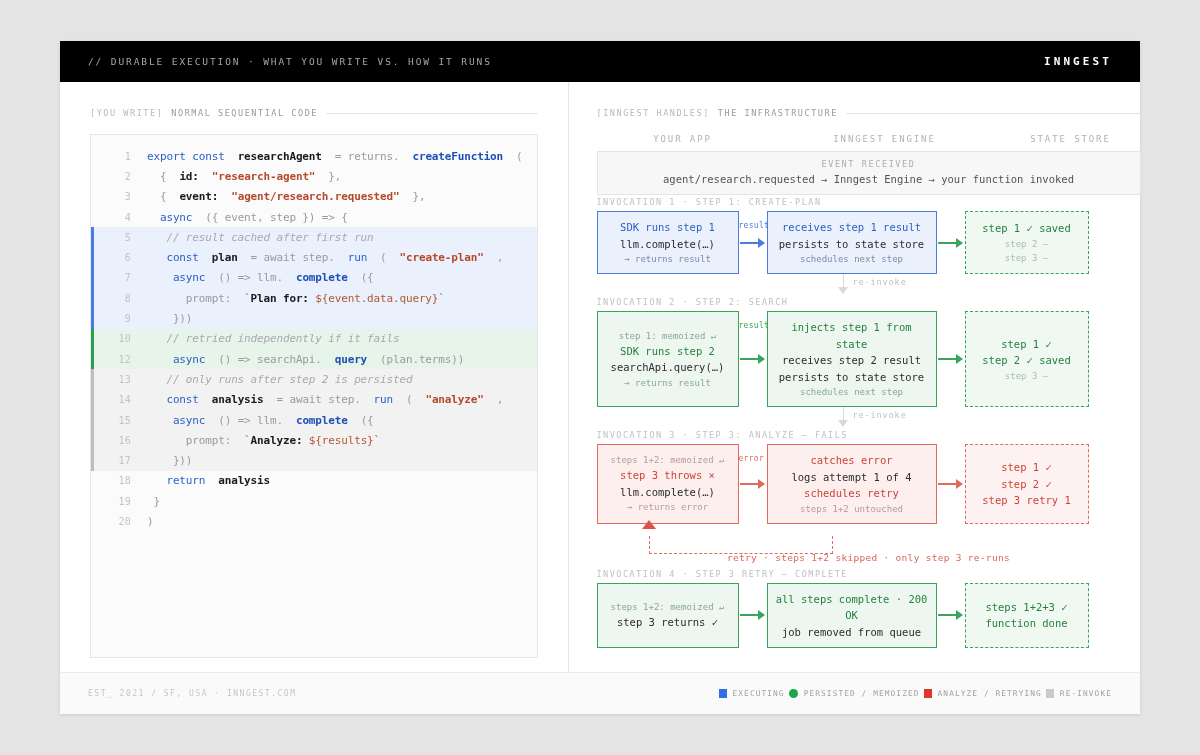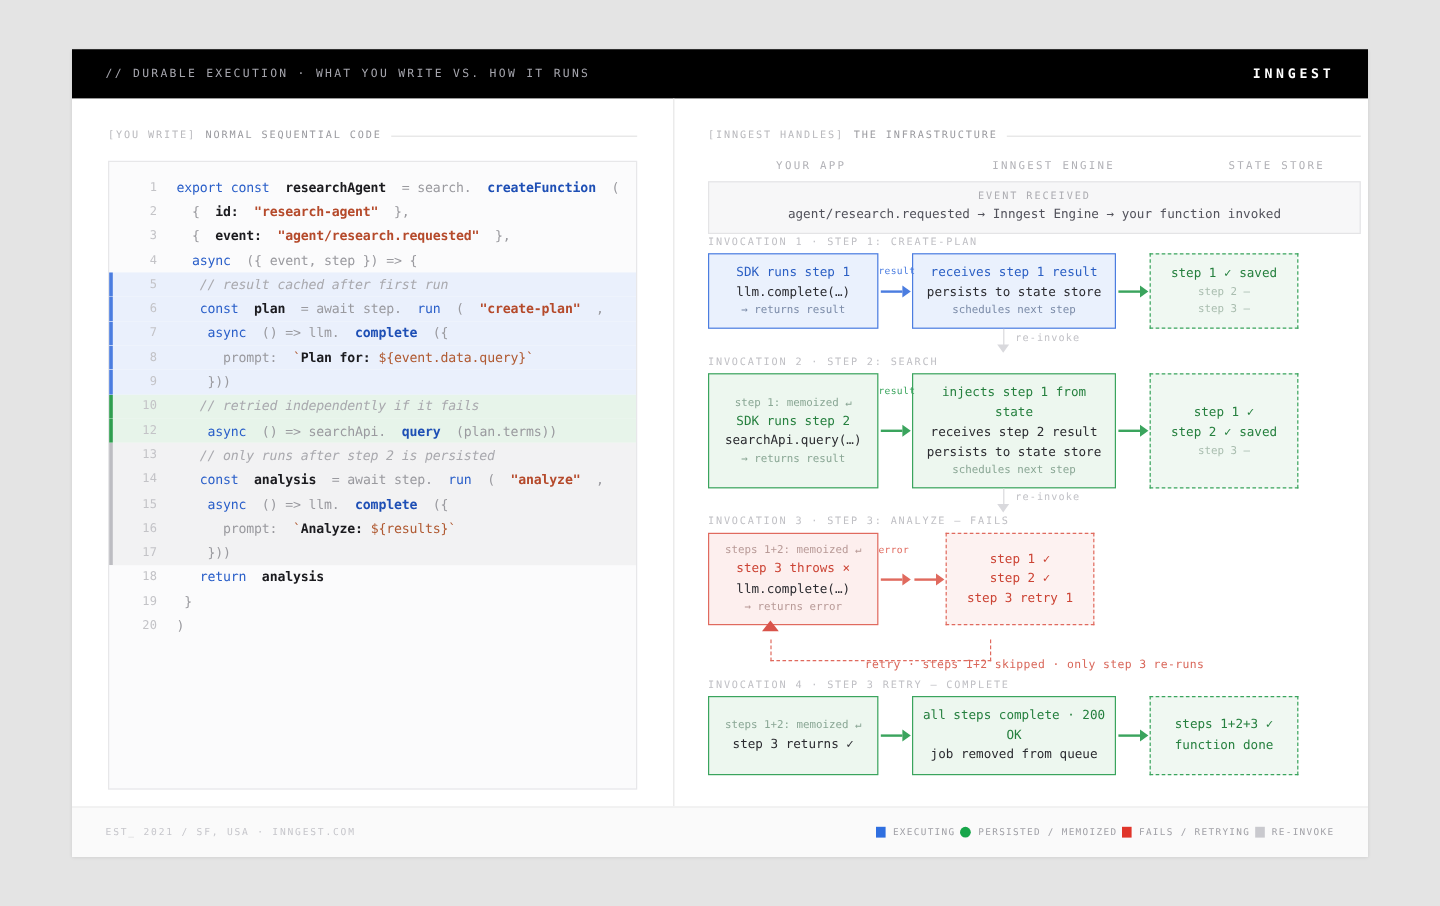--- a/index.html
+++ b/index.html
@@ -140,21 +140,21 @@
 
     <div class="pane-left">
       <div class="sect">
         <span class="sect-tag">[YOU WRITE]</span>
         <span class="sect-txt">NORMAL SEQUENTIAL CODE</span>
         <span class="sect-rule"></span>
       </div>
       <div class="code" id="code-block">
           <div class="cline ">
             <span class="ln">1</span>
-            <span class="src"><span class="kw">export const</span>  <span class="id">researchAgent</span>  <span class="pl">=</span> <span class="pl">search.</span>  <span class="fn">createFunction</span>  <span class="pl">(</span></span>
+            <span class="src"><span class="kw">export const</span>  <span class="id">researchAgent</span>  <span class="pl">=</span> <span class="pl">returns.</span>  <span class="fn">createFunction</span>  <span class="pl">(</span></span>
           </div>
           <div class="cline ">
             <span class="ln">2</span>
             <span class="src">  <span class="pl">{</span>  <span class="id">id:</span>  <span class="st">"research-agent"</span>  <span class="pl">},</span></span>
           </div>
           <div class="cline ">
             <span class="ln">3</span>
             <span class="src">  <span class="pl">{</span>  <span class="id">event:</span>  <span class="st">"agent/research.requested"</span>  <span class="pl">},</span></span>
           </div>
           <div class="cline ">
@@ -315,20 +315,26 @@
               <div class="sm">steps 1+2: memoized ↵</div>
               <div class="l">step 3 throws ×</div>
               <div class="l dk">llm.complete(…)</div>
               <div class="sm">→ returns error</div>
             </div>
             <div class="arw" style="color:#e06a5e">
               <div class="shaft" style="background:#e06a5e"></div>
               <div class="tip"></div>
               <div class="alab" style="color:#e06a5e">error</div>
             </div>
+            <div class="box b2 red">
+              <div class="l">catches error</div>
+              <div class="l dk">logs attempt 1 of 4</div>
+              <div class="l">schedules retry</div>
+              <div class="sm">steps 1+2 untouched</div>
+            </div>
             <div class="arw" style="color:#e06a5e">
               <div class="shaft" style="background:#e06a5e"></div>
               <div class="tip"></div>
             </div>
             <div class="box b3 dash-red">
               <div class="l">step 1 ✓</div>
               <div class="l">step 2 ✓</div>
               <div class="l dk">step 3 retry 1</div>
             </div>
           </div>
@@ -371,21 +377,21 @@
         <div class="lgd-i">
           <span class="sw" style="background:#2f6fe0"></span>
           <span>EXECUTING</span>
         </div>
         <div class="lgd-i">
           <span class="sw dot" style="background:#17a64a"></span>
           <span>PERSISTED / MEMOIZED</span>
         </div>
         <div class="lgd-i">
           <span class="sw" style="background:#e0352a"></span>
-          <span>FAILS / RETRYING</span>
+          <span>ANALYZE / RETRYING</span>
         </div>
         <div class="lgd-i">
           <span class="sw" style="background:#c9c9ce"></span>
           <span>RE-INVOKE</span>
         </div>
       </div>
   </div>
 </div>
 
 </body></html>

